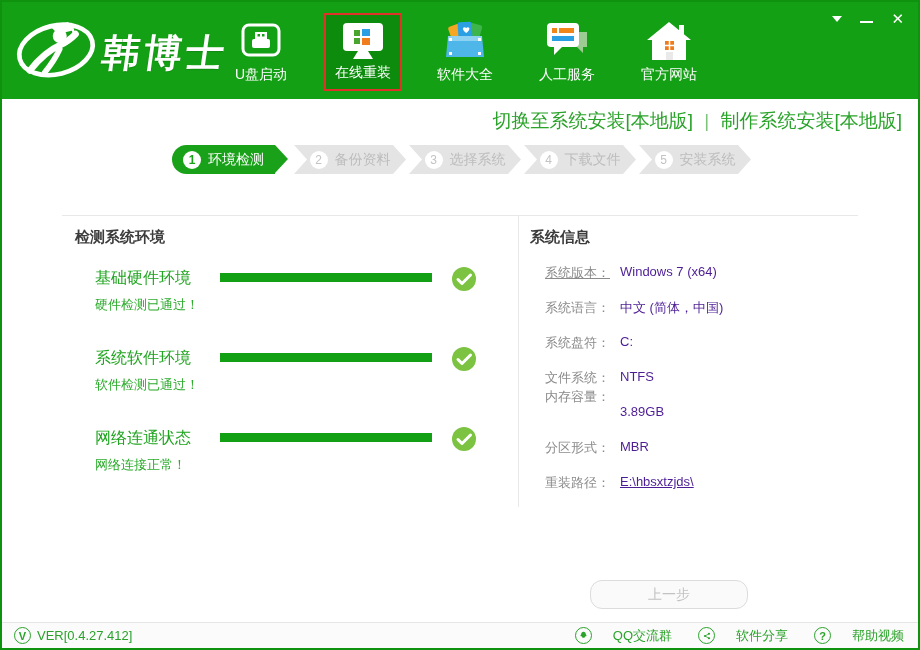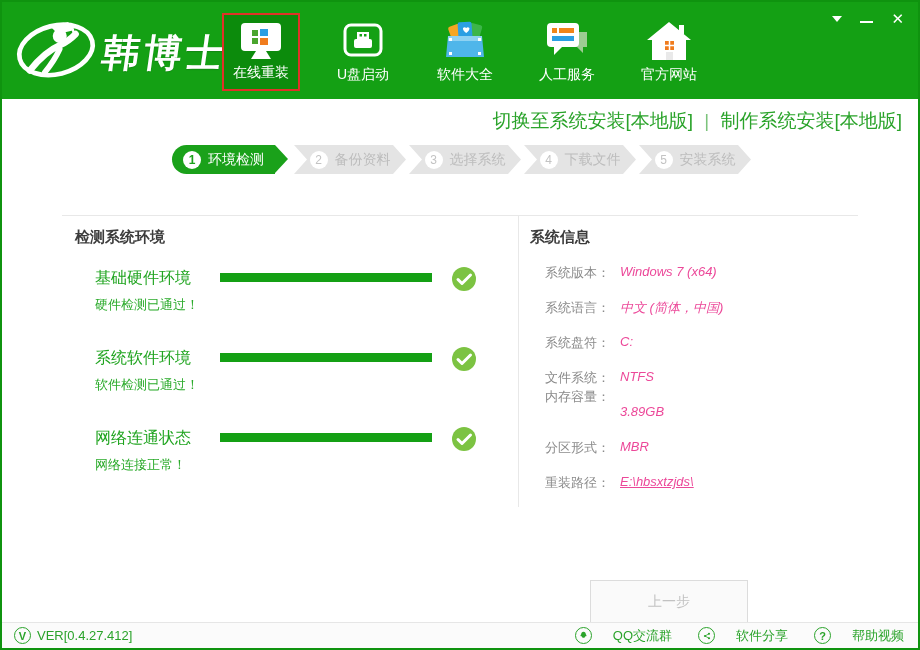--- a/index.html
+++ b/index.html
@@ -49,25 +49,25 @@
   
   .hr-line { position:absolute; left:60px; top:213px; width:796px; height:1px; background:#e8e8e8; }
   .v-divider { position:absolute; left:516px; top:213px; width:1px; height:292px; background:#e8e8e8; }
   .panel-title { position:absolute; font-size:15px; font-weight:bold; color:#3c3c3c; }
   .detect-name { position:absolute; left:93px; font-size:16px; color:#1fa41f; }
   .detect-bar { position:absolute; left:218px; width:212px; height:9px; background:#14a014; }
   .detect-check { position:absolute; left:449px; }
   .detect-status { position:absolute; left:93px; font-size:13px; color:#2cab2c; }
 
   .info-label { position:absolute; left:543px; font-size:13px; color:#8b8b8b; }
-  .info-value { position:absolute; left:618px; font-size:13px; color:#ec4899;font-style:italic; }
+  .info-value { position:absolute; left:618px; font-size:13px; color:#4c1d95; }
   .info-value.link { text-decoration:underline; cursor:pointer; }
 
   
-  .btn { position:absolute; top:578px; height:43px; border-radius:0; font-size:14px;
+  .btn { position:absolute; top:578px; height:29px; border-radius:12px; font-size:14px;
          display:flex; align-items:center; justify-content:center; cursor:pointer; }
   .btn-prev { left:588px; width:158px; background:#fafafa; border:1px solid #dcdcdc; color:#c2c2c2; }
   .btn-next { left:760px; width:146px; background:#fff; border:2px solid #1aa11a; color:#3a3a3a; }
 
   
   .footer { position:absolute; left:0; bottom:0; width:916px; height:26px; background:#fbfbfb;
             border-top:1px solid #e6e6e6; display:flex; align-items:center; font-size:13px; color:#2aa32a; }
   .footer-left { display:flex; align-items:center; gap:6px; margin-left:12px; }
   .footer-right { margin-left:auto; display:flex; align-items:center; gap:26px; margin-right:14px; }
   .footer-item { display:flex; align-items:center; gap:21px; cursor:pointer; }
@@ -85,45 +85,45 @@
       <ellipse cx="45" cy="42" rx="40" ry="26" fill="none" stroke="#ffffff" stroke-width="5" transform="rotate(-14 45 42)"></ellipse>
       <circle cx="49" cy="27" r="7.5" fill="#ffffff"></circle>
       <path d="M39 17 L58 12 L64 21 L47 25 Z" fill="#ffffff"></path>
       <path d="M62 16 l2 8" stroke="#ffffff" stroke-width="2.5" stroke-linecap="round"></path>
       <path d="M17 64 Q33 44 49 37 Q58 33 66 25" stroke="#ffffff" stroke-width="7" fill="none" stroke-linecap="round"></path>
       <path d="M33 66 Q43 54 49 41" stroke="#ffffff" stroke-width="6" fill="none" stroke-linecap="round"></path>
     </svg>
     <div class="brand">韩博士</div>
 
     <nav class="nav">
+      <div class="nav-item">
+        <div class="nav-icon">
+          <svg width="46" height="40" viewBox="0 0 46 40">
+            <rect x="5" y="4" width="36" height="30" rx="6" fill="none" stroke="#fff" stroke-width="3"></rect>
+            <rect x="17" y="11" width="12" height="7" fill="#fff"></rect>
+            <rect x="19.5" y="13" width="2.5" height="2.5" fill="#14a014"></rect>
+            <rect x="24" y="13" width="2.5" height="2.5" fill="#14a014"></rect>
+            <rect x="14" y="18" width="18" height="9" rx="2" fill="#fff"></rect>
+          </svg>
+        </div>
+        <div class="nav-label">U盘启动</div>
+      </div>
+
       <div class="nav-item active">
         <div class="nav-icon">
           <svg width="46" height="42" viewBox="0 0 46 42">
             <rect x="3" y="2" width="40" height="28" rx="4" fill="#fff"></rect>
             <rect x="14" y="9" width="6" height="6" fill="#4aa52e"></rect>
             <rect x="22" y="8" width="8" height="7" fill="#2b9fe3"></rect>
             <rect x="14" y="17" width="6" height="6" fill="#4aa52e"></rect>
             <rect x="22" y="17" width="8" height="7" fill="#f07c1e"></rect>
             <path d="M18 30 L28 30 L33 38 L13 38 Z" fill="#fff"></path>
           </svg>
         </div>
         <div class="nav-label">在线重装</div>
-      </div>
-
-      <div class="nav-item">
-        <div class="nav-icon">
-          <svg width="46" height="40" viewBox="0 0 46 40">
-            <rect x="5" y="4" width="36" height="30" rx="6" fill="none" stroke="#fff" stroke-width="3"></rect>
-            <rect x="17" y="11" width="12" height="7" fill="#fff"></rect>
-            <rect x="19.5" y="13" width="2.5" height="2.5" fill="#14a014"></rect>
-            <rect x="24" y="13" width="2.5" height="2.5" fill="#14a014"></rect>
-            <rect x="14" y="18" width="18" height="9" rx="2" fill="#fff"></rect>
-          </svg>
-        </div>
-        <div class="nav-label">U盘启动</div>
       </div>
 
 
       <div class="nav-item">
         <div class="nav-icon">
           <svg width="46" height="44" viewBox="0 0 46 44">
             <rect x="8" y="6" width="12" height="16" rx="2" fill="#f5a623" transform="rotate(-20 14 14)"></rect>
             <rect x="27" y="5" width="12" height="15" rx="2" fill="#3db54a" transform="rotate(16 33 12)"></rect>
             <rect x="16" y="3" width="14" height="17" rx="2" fill="#2b9fe3" transform="rotate(-4 23 11)"></rect>
             <path d="M21 9 a2.2 2.2 0 0 1 3.2 0 a2.2 2.2 0 0 1 3.2 0 q.4 2.6-3.2 5 q-3.6-2.4-3.2-5 z" fill="#fff"></path>
@@ -230,21 +230,21 @@
   <div class="detect-name" style="top:426px;">网络连通状态</div>
   <div class="detect-bar" style="top:431px;"></div>
   <svg class="detect-check" style="top:424px;" width="26" height="26" viewBox="0 0 26 26">
     <circle cx="13" cy="13" r="12" fill="#7cc342"></circle>
     <path d="M7 13.5 l4 4 L19.5 9" stroke="#fff" stroke-width="3" fill="none" stroke-linecap="round" stroke-linejoin="round"></path>
   </svg>
   <div class="detect-status" style="top:454px;">网络连接正常！</div>
 
   <div class="panel-title" style="left:528px; top:226px;">系统信息</div>
 
-  <div class="info-label" style="top:262px;">系统版本：</div>
+  <div class="info-label" style="top:262px;text-decoration:underline;">系统版本：</div>
   <div class="info-value" style="top:262px;">Windows 7 (x64)</div>
 
   <div class="info-label" style="top:297px;text-align:right;">系统语言：</div>
   <div class="info-value" style="top:297px;">中文 (简体，中国)</div>
 
   <div class="info-label" style="top:332px;">系统盘符：</div>
   <div class="info-value" style="top:332px;">C:</div>
 
   <div class="info-label" style="top:367px;">文件系统：</div>
   <div class="info-value" style="top:367px;">NTFS</div>

